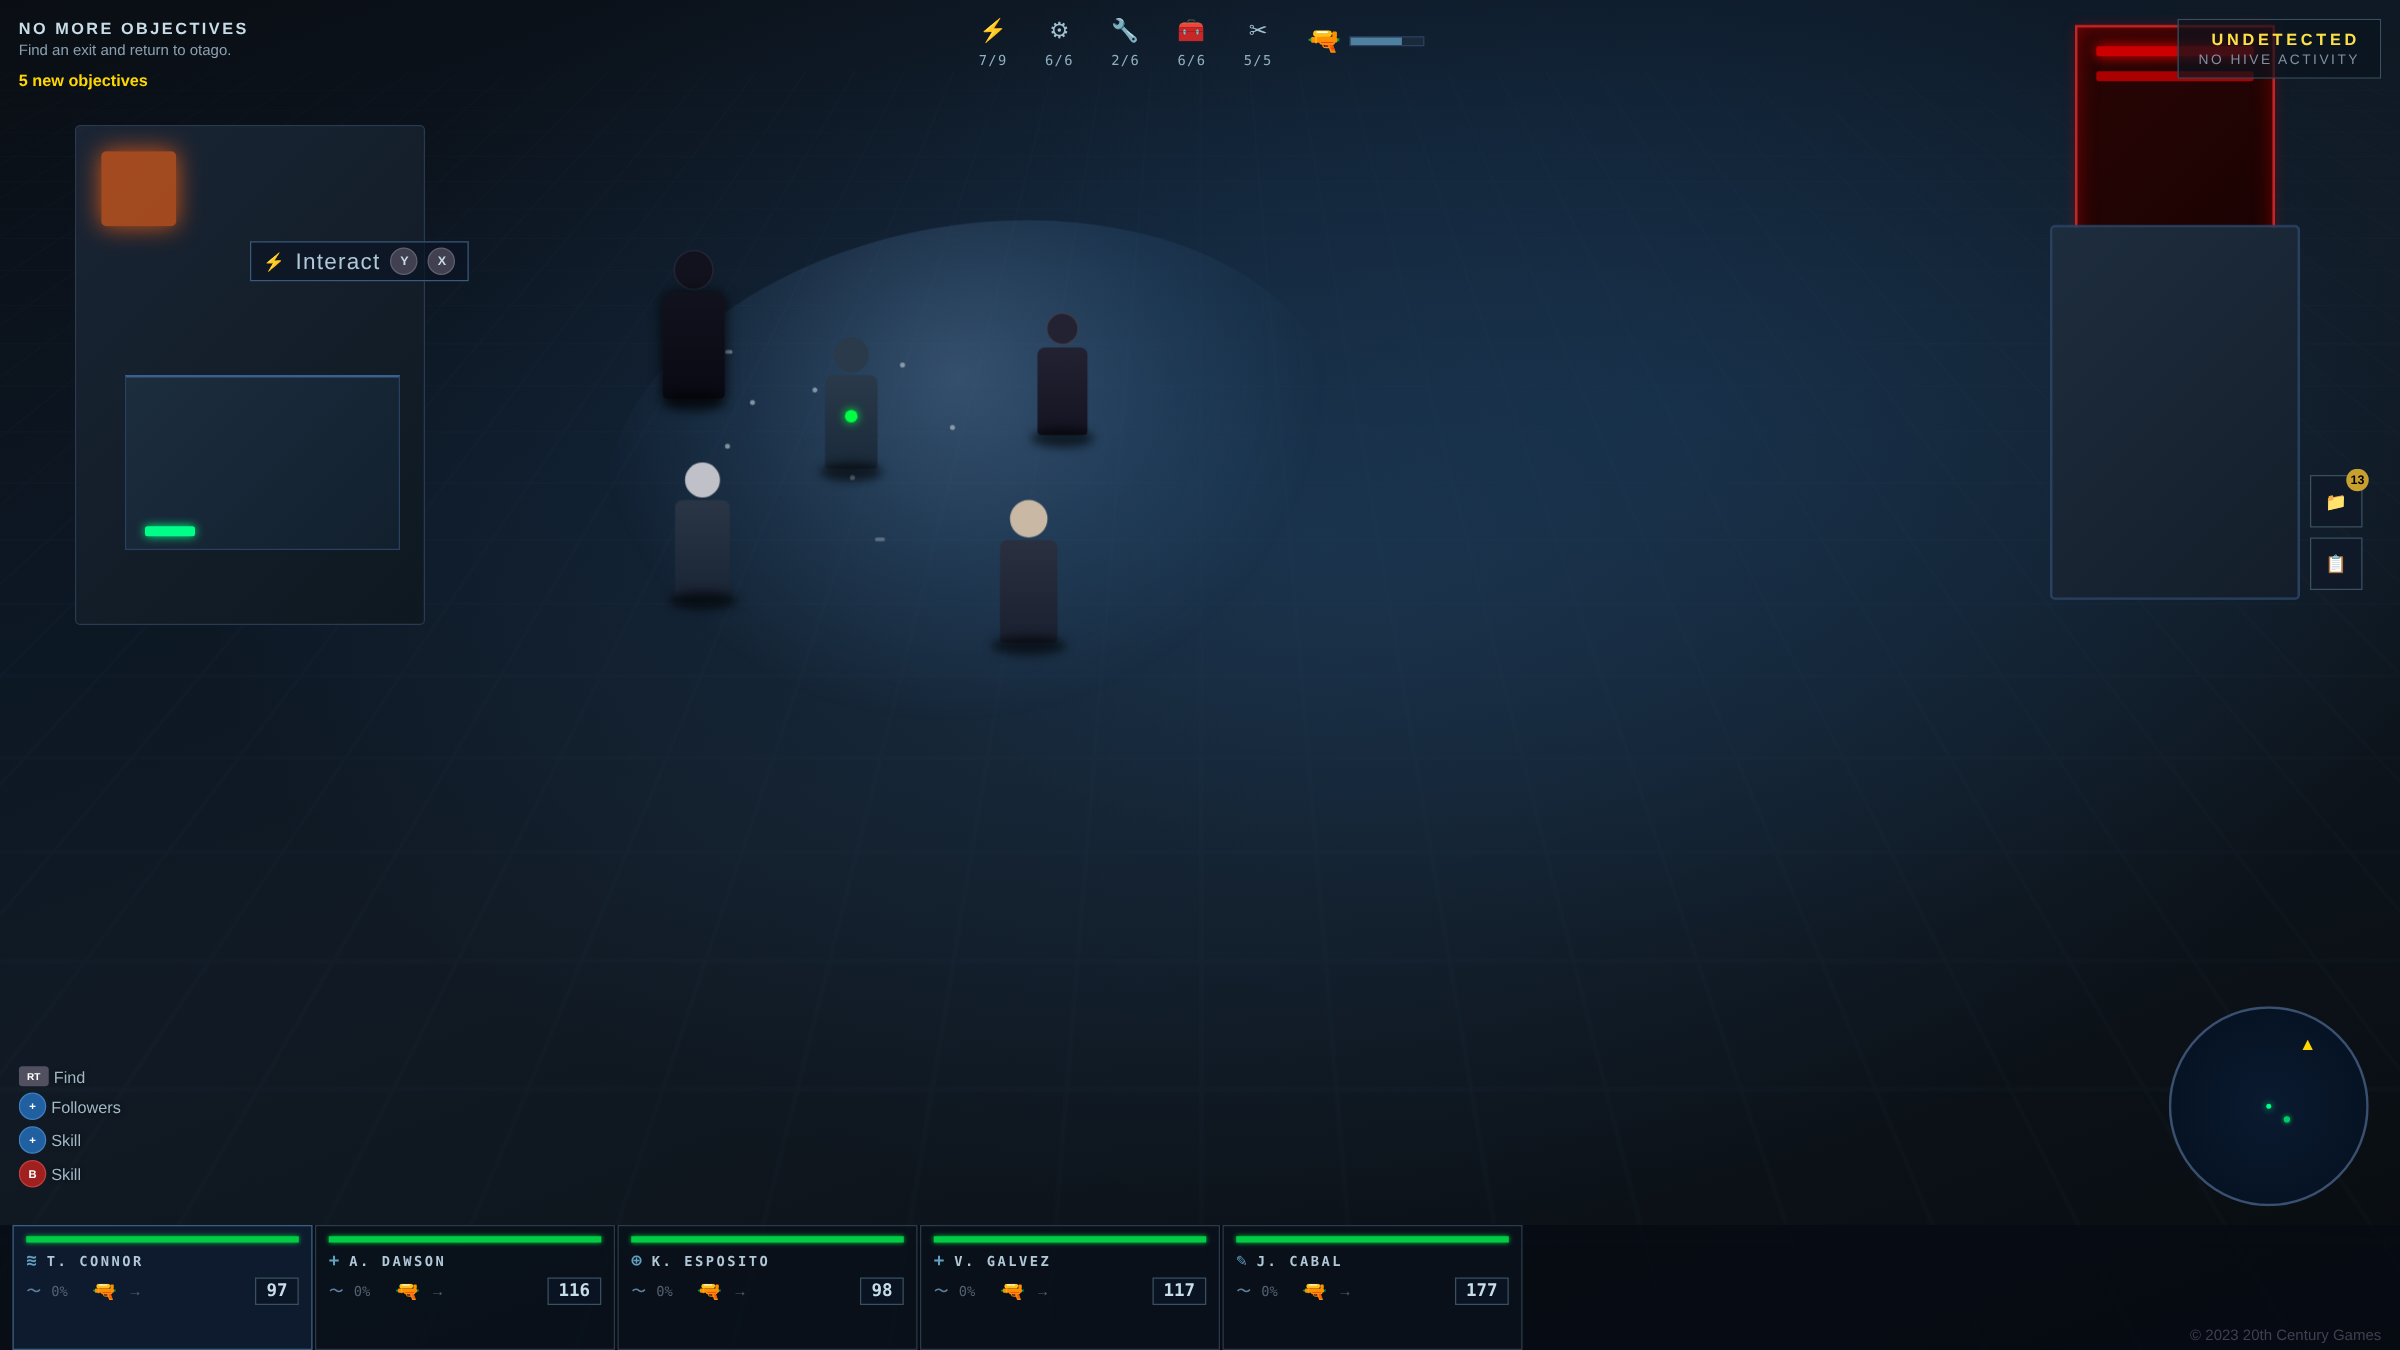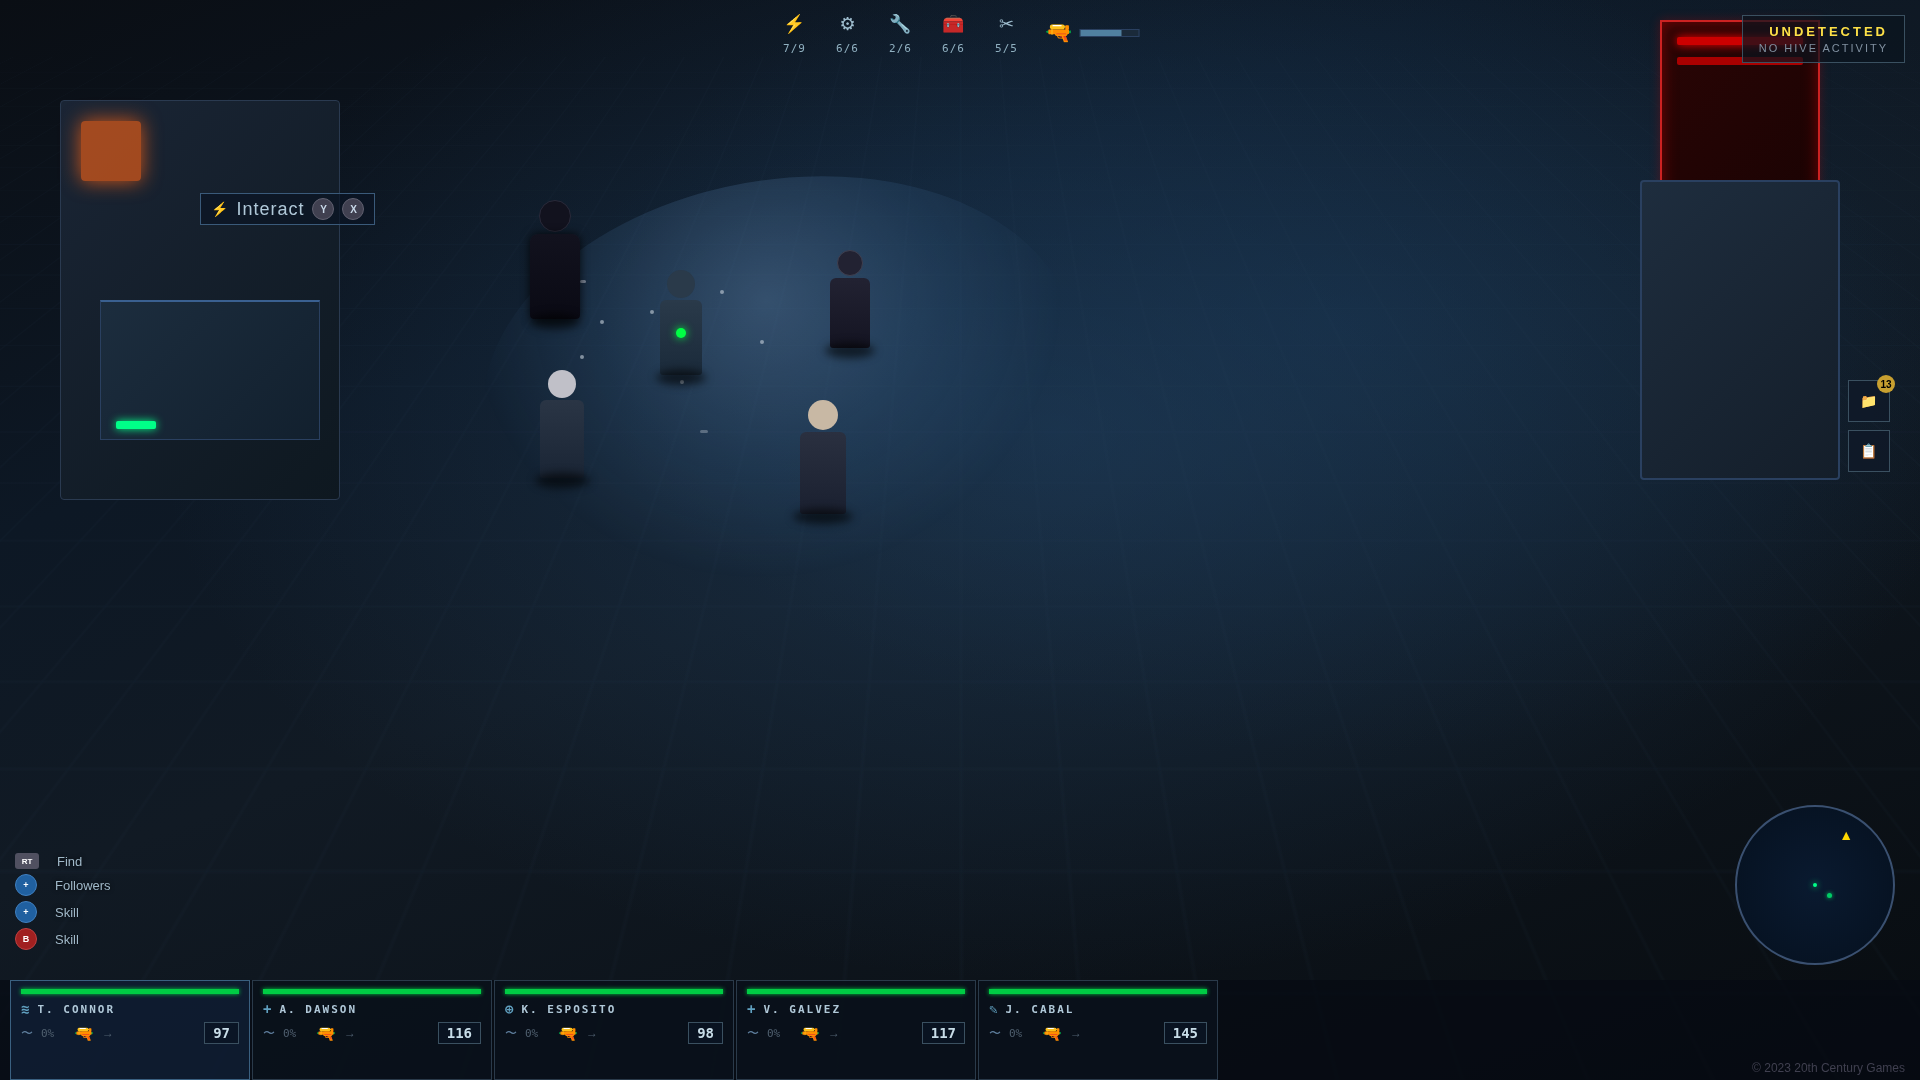--- a/index.html
+++ b/index.html
@@ -513,21 +513,21 @@
       left: 15px;
       bottom: 130px;
       display: flex;
       flex-direction: column;
       gap: 5px;
     }
 
     .action-item {
       display: flex;
       align-items: center;
-      gap: 18px;
+      gap: 4px;
     }
 
     .action-btn {
       width: 22px;
       height: 22px;
       border-radius: 50%;
       display: flex;
       align-items: center;
       justify-content: center;
       font-size: 9px;
@@ -682,20 +682,25 @@
     <span class="interact-icon">⚡</span>
     <span id="interact-text">Interact</span>
     <div class="interact-key">
       <span>Y</span>
     </div>
     <div class="interact-key interact-key-x" style="margin-top:0;margin-left:0;">
       <span>X</span>
     </div>
   </div>
 
+  <div id="hud-objectives">
+    <div id="obj-title">NO MORE OBJECTIVES</div>
+    <div id="obj-subtitle">Find an exit and return to otago.</div>
+    <div id="obj-new">5 new objectives</div>
+  </div>
 
   <div id="hud-top-center">
     <div class="hud-icon-group">
       <div class="hud-icon">⚡</div>
       <div class="hud-count">7/9</div>
     </div>
     <div class="hud-icon-group">
       <div class="hud-icon">⚙</div>
       <div class="hud-count">6/6</div>
     </div>
@@ -834,20 +839,20 @@
       </div>
       <div class="char-card-name">
         <span class="char-icon-sym">✎</span>
         <span>J. CABAL</span>
       </div>
       <div class="char-stats-row">
         <span class="char-stat-icon">〜</span>
         <span class="char-pct">0%</span>
         <span class="char-weapon-icon">🔫</span>
         <span style="color:#506070;font-size:12px;">→</span>
-        <span class="char-ammo">145</span>
+        <span class="char-ammo">177</span>
       </div>
     </div>
   </div>
 
   <div id="copyright">© 2023 20th Century Games</div>
 
 </div>
 
 </body></html>

